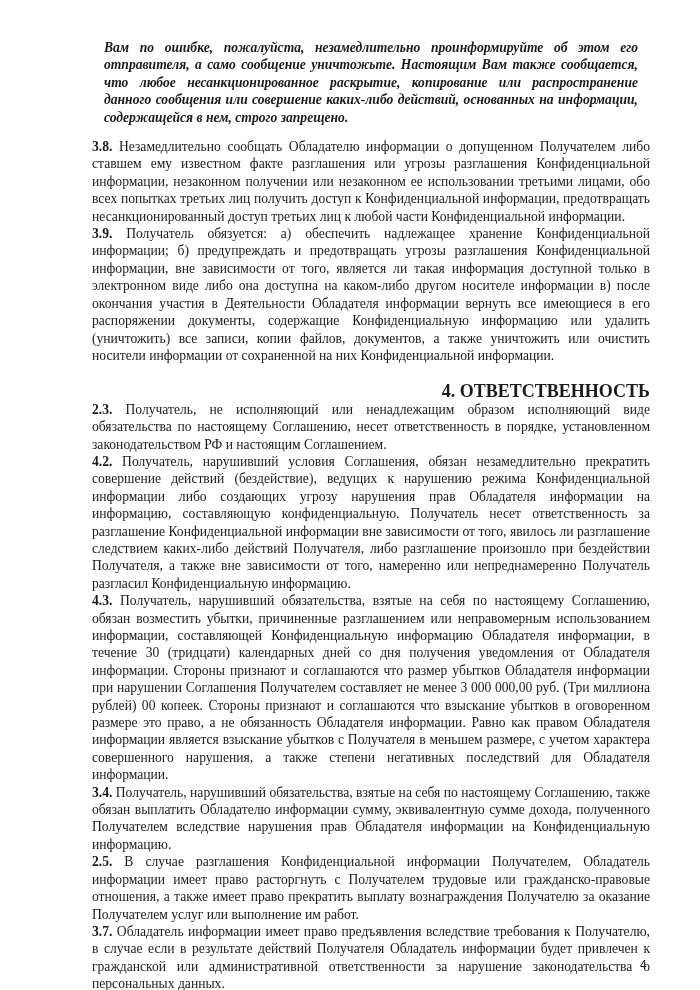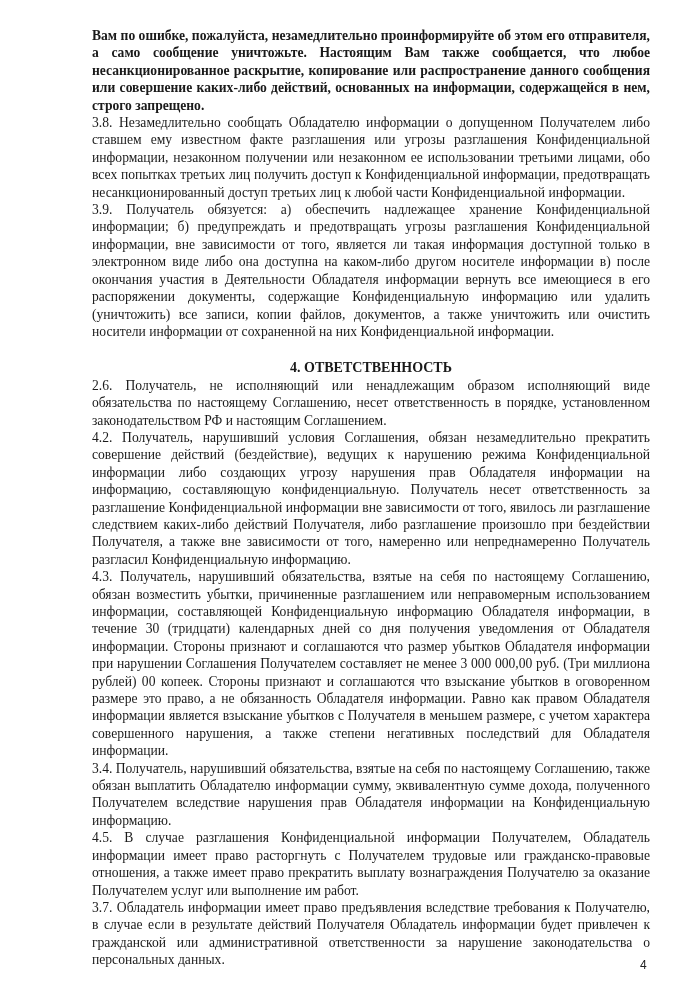--- a/index.html
+++ b/index.html
@@ -18,35 +18,36 @@
     .page {
       position: absolute;
       left: 92px;
       top: 27px;
       width: 558px;
       font-size: 13.6px;
       line-height: 17.4px;
       text-align: justify;
     }
     .notice {
+      font-style: italic;
       font-weight: bold;
-      margin: 0;
+      margin: 12px;
     }
     .clause {
       margin: 0;
     }
     .clause-num {
-      font-weight: normal;
+      font-weight: bold;
     }
     .section-heading {
       font-weight: bold;
-      font-size: 14px;
+      font-size: 18px;
       margin: 19px 0 0 0;
       line-height: 17.4px;
-      text-align: center;
+      text-align: right;
     }
     .page-number {
       position: absolute;
       left: 640px;
       top: 958px;
       font-family: "Liberation Sans", "DejaVu Sans", sans-serif;
       font-size: 12px;
       color: #222;
     }
   </style>
@@ -55,26 +56,26 @@
 
 <div class="page">
   <p class="notice">Вам по ошибке, пожалуйста, незамедлительно проинформируйте об этом его отправителя, а само сообщение уничтожьте. Настоящим Вам также сообщается, что любое несанкционированное раскрытие, копирование или распространение данного сообщения или совершение каких-либо действий, основанных на информации, содержащейся в нем, строго запрещено.</p>
 
   <p class="clause"><span class="clause-num">3.8.</span><span> Незамедлительно сообщать Обладателю информации о допущенном Получателем либо ставшем ему известном факте разглашения или угрозы разглашения Конфиденциальной информации, незаконном получении или незаконном ее использовании третьими лицами, обо всех попытках третьих лиц получить доступ к Конфиденциальной информации, предотвращать несанкционированный доступ третьих лиц к любой части Конфиденциальной информации.</span></p>
 
   <p class="clause"><span class="clause-num">3.9.</span><span> Получатель обязуется: а) обеспечить надлежащее хранение Конфиденциальной информации; б) предупреждать и предотвращать угрозы разглашения Конфиденциальной информации, вне зависимости от того, является ли такая информация доступной только в электронном виде либо она доступна на каком-либо другом носителе информации в) после окончания участия в Деятельности Обладателя информации вернуть все имеющиеся в его распоряжении документы, содержащие Конфиденциальную информацию или удалить (уничтожить) все записи, копии файлов, документов, а также уничтожить или очистить носители информации от сохраненной на них Конфиденциальной информации.</span></p>
 
   <h2 class="section-heading">4. ОТВЕТСТВЕННОСТЬ</h2>
 
-  <p class="clause"><span class="clause-num">2.6.</span><span> Получатель, не исполняющий или ненадлежащим образом исполняющий виде обязательства по настоящему Соглашению, несет ответственность в порядке, установленном законодательством РФ и настоящим Соглашением.</span></p>
+  <p class="clause"><span class="clause-num">2.3.</span><span> Получатель, не исполняющий или ненадлежащим образом исполняющий виде обязательства по настоящему Соглашению, несет ответственность в порядке, установленном законодательством РФ и настоящим Соглашением.</span></p>
 
   <p class="clause"><span class="clause-num">4.2.</span><span> Получатель, нарушивший условия Соглашения, обязан незамедлительно прекратить совершение действий (бездействие), ведущих к нарушению режима Конфиденциальной информации либо создающих угрозу нарушения прав Обладателя информации на информацию, составляющую конфиденциальную. Получатель несет ответственность за разглашение Конфиденциальной информации вне зависимости от того, явилось ли разглашение следствием каких-либо действий Получателя, либо разглашение произошло при бездействии Получателя, а также вне зависимости от того, намеренно или непреднамеренно Получатель разгласил Конфиденциальную информацию.</span></p>
 
   <p class="clause"><span class="clause-num">4.3.</span><span> Получатель, нарушивший обязательства, взятые на себя по настоящему Соглашению, обязан возместить убытки, причиненные разглашением или неправомерным использованием информации, составляющей Конфиденциальную информацию Обладателя информации, в течение 30 (тридцати) календарных дней со дня получения уведомления от Обладателя информации. Стороны признают и соглашаются что размер убытков Обладателя информации при нарушении Соглашения Получателем составляет не менее 3 000 000,00 руб. (Три миллиона рублей) 00 копеек. Стороны признают и соглашаются что взыскание убытков в оговоренном размере это право, а не обязанность Обладателя информации. Равно как правом Обладателя информации является взыскание убытков с Получателя в меньшем размере, с учетом характера совершенного нарушения, а также степени негативных последствий для Обладателя информации.</span></p>
 
   <p class="clause"><span class="clause-num">3.4.</span><span> Получатель, нарушивший обязательства, взятые на себя по настоящему Соглашению, также обязан выплатить Обладателю информации сумму, эквивалентную сумме дохода, полученного Получателем вследствие нарушения прав Обладателя информации на Конфиденциальную информацию.</span></p>
 
-  <p class="clause"><span class="clause-num">4.5.</span><span> В случае разглашения Конфиденциальной информации Получателем, Обладатель информации имеет право расторгнуть с Получателем трудовые или гражданско-правовые отношения, а также имеет право прекратить выплату вознаграждения Получателю за оказание Получателем услуг или выполнение им работ.</span></p>
+  <p class="clause"><span class="clause-num">2.5.</span><span> В случае разглашения Конфиденциальной информации Получателем, Обладатель информации имеет право расторгнуть с Получателем трудовые или гражданско-правовые отношения, а также имеет право прекратить выплату вознаграждения Получателю за оказание Получателем услуг или выполнение им работ.</span></p>
 
   <p class="clause"><span class="clause-num">3.7.</span><span> Обладатель информации имеет право предъявления вследствие требования к Получателю, в случае если в результате действий Получателя Обладатель информации будет привлечен к гражданской или административной ответственности за нарушение законодательства о персональных данных.</span></p>
 </div>
 
 <div class="page-number">4</div>
 
 </body></html>

